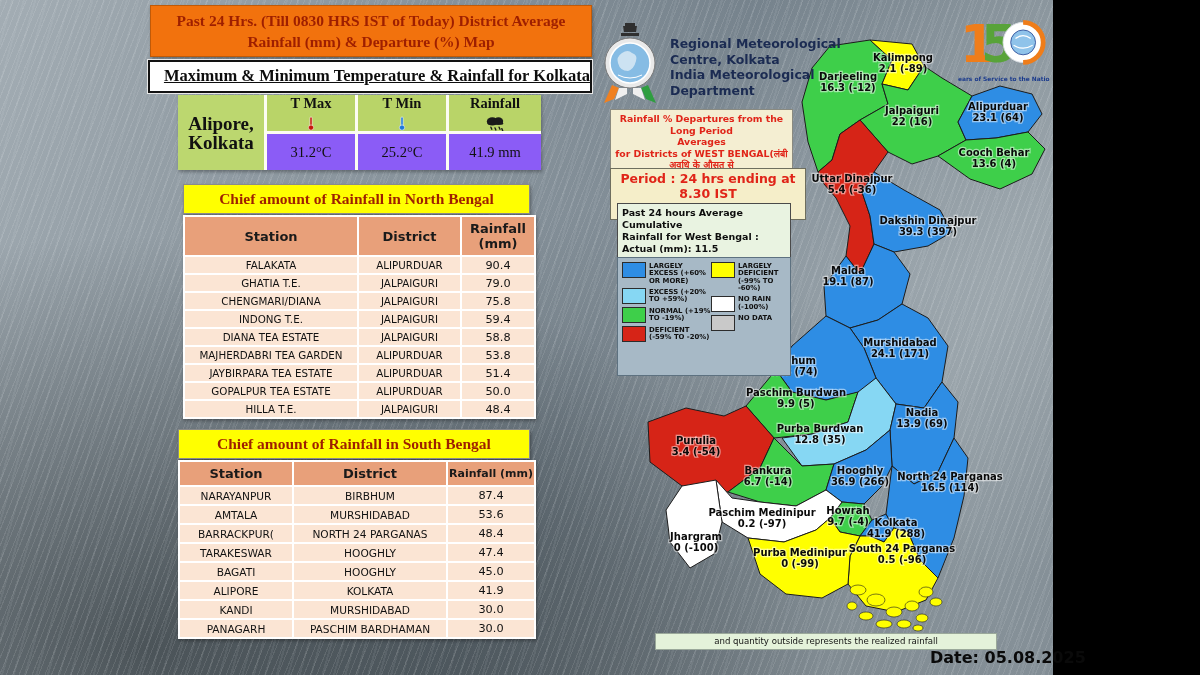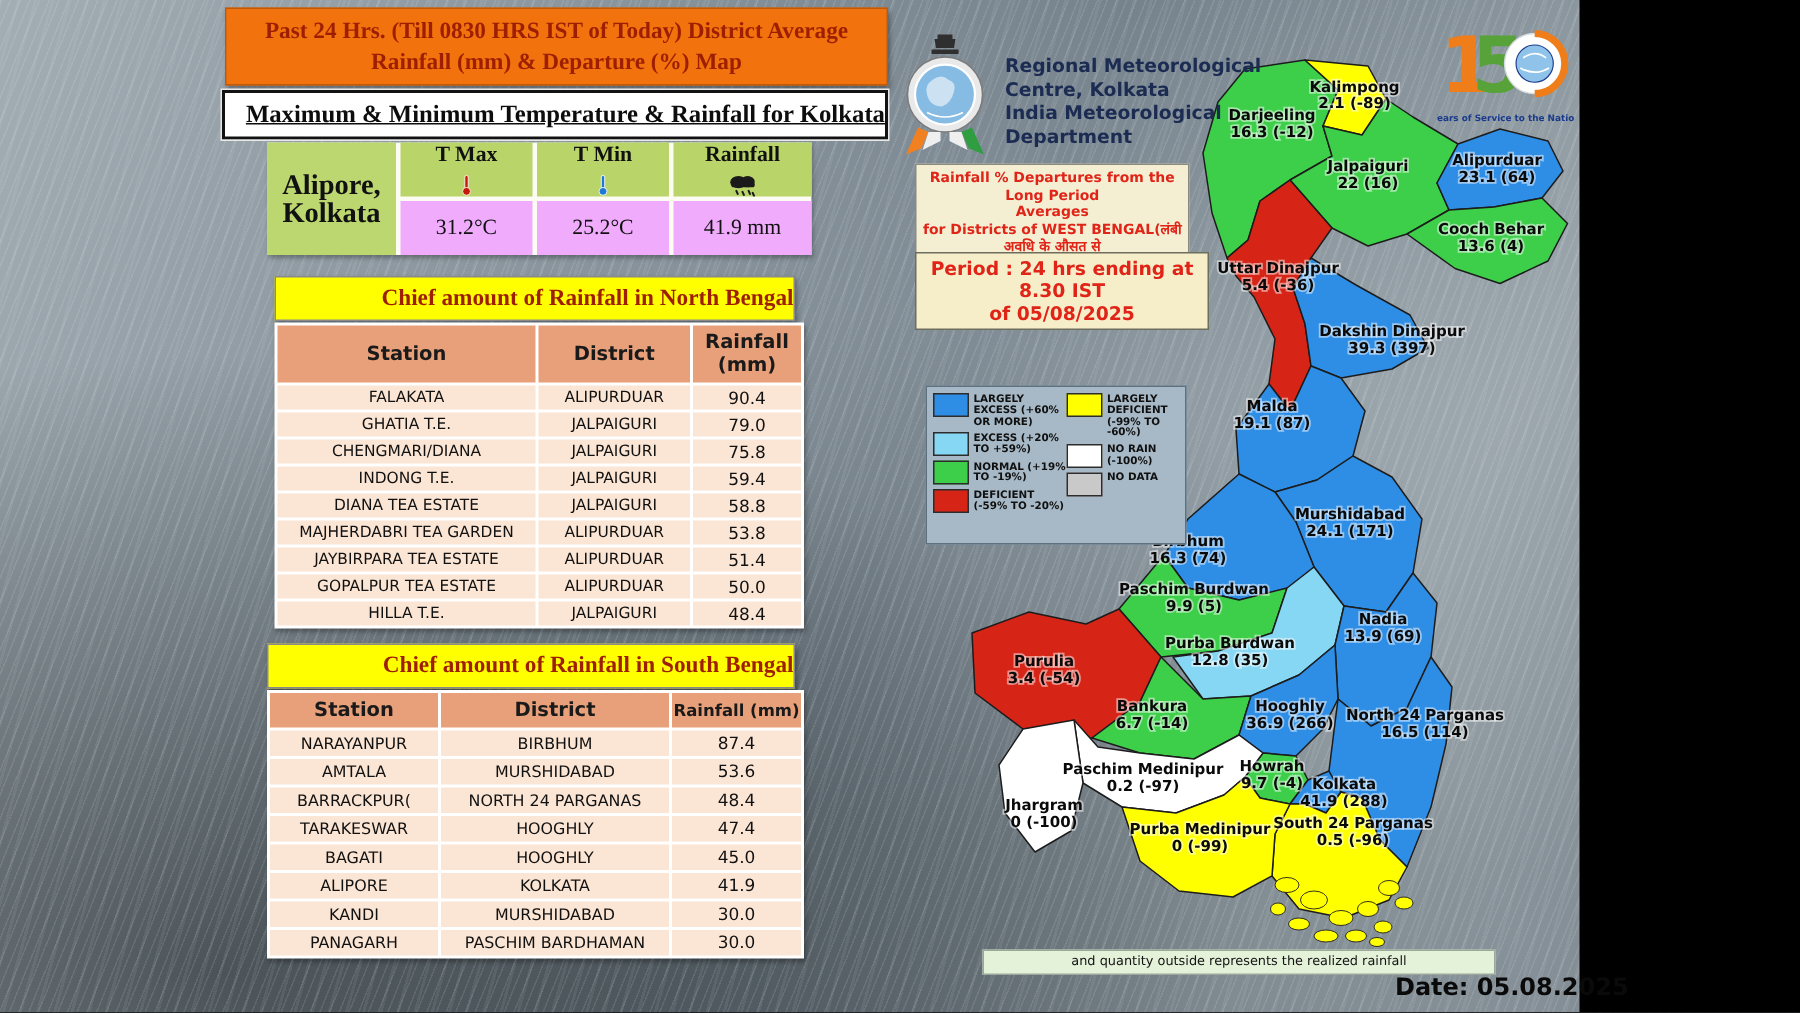--- a/index.html
+++ b/index.html
@@ -23,24 +23,24 @@
   .subtitle{left:148px;top:60px;width:440px;height:29px;background:#fff;border:2px solid #121212;outline:1px solid #e8e8e8;
     color:#0d0d0d;font-family:"Liberation Serif",serif;font-weight:bold;font-size:16.5px;line-height:27px;
     text-align:right;z-index:5;}
   .subtitle span{text-decoration:underline;}
   .kt{left:178px;top:95px;z-index:5;display:grid;grid-template-columns:86px 88px 88px 92px;grid-auto-rows:36px;
     gap:3px;background:#fcfcf2;padding:0;box-shadow:1px 2px 3px rgba(0,0,0,.3);}
   .kt-station{grid-row:1/3;background:#bcd76f;display:flex;align-items:center;justify-content:center;text-align:center;
     font-family:Liberation Serif, serif;font-weight:bold;font-size:19px;line-height:19px;color:#111;padding:0 4px;}
   .kt-head{background:#b9d468;display:flex;align-items:center;justify-content:center;gap:4px;
     font-family:"Liberation Serif",serif;font-weight:bold;font-size:14.5px;color:#111;flex-direction:column;}
-  .kt-val{background:#f0abfc;display:flex;align-items:center;justify-content:center;
+  .kt-val{background:#8b5cf6;display:flex;align-items:center;justify-content:center;
     font-family:"Liberation Serif",serif;font-size:14.5px;color:#111;}
   .sec-head{background:#ffff00;color:#9e1f00;font-family:"Liberation Serif",serif;font-weight:bold;font-size:15.5px;
-    text-align:right;line-height:28px;height:28px;z-index:5;border:1px solid #8a8a8a;box-shadow:1px 2px 3px rgba(0,0,0,.35);}
+    text-align:center;line-height:28px;height:28px;z-index:5;border:1px solid #8a8a8a;box-shadow:1px 2px 3px rgba(0,0,0,.35);}
   .nb-head{left:183px;top:184px;width:345px;}
   .sb-head{left:178px;top:429px;width:350px;}
   table.rain-table{position:absolute;z-index:5;border-collapse:separate;border-spacing:2px;background:#fff;
     box-shadow:1px 2px 3px rgba(0,0,0,.3);table-layout:fixed;}
   .nb-table{left:183px;top:215px;width:345px;}
   .sb-table{left:178px;top:460px;width:350px;}
   .rain-table th{background:#e8a07a;color:#1a1a1a;font-weight:bold;font-size:13px;padding:4px 1px;line-height:15px;}
   .rain-table td{background:#fbe5d4;color:#111;font-weight:normal;font-size:10.3px;text-align:center;padding:1px 2px;height:14px;overflow:hidden;white-space:nowrap;}
   .sb-table td{height:15px;font-size:10.6px;}
   .rain-table td.num{font-size:11.3px;}
@@ -51,21 +51,21 @@
   
   .imd{left:598px;top:22px;z-index:6;display:flex;gap:8px;align-items:flex-start;}
   .org-text{font-weight:bold;font-size:12.5px;line-height:15.5px;color:#1b2b52;padding-top:14px;}
   .logo150{left:958px;top:8px;z-index:6;}
   .dep-box{left:610px;top:109px;width:183px;background:#f4eed2;border:1px solid #8a8a80;z-index:6;
     text-align:center;color:#e02418;font-weight:bold;font-size:9.3px;line-height:11.5px;padding:3px 2px;box-sizing:border-box;}
   .period-box{left:610px;top:168px;width:196px;background:#f5eec9;border:1px solid #6e6e5e;z-index:6;
     text-align:center;color:#e02418;font-weight:bold;font-size:12.5px;line-height:15px;padding:2px 0 3px;box-sizing:border-box;}
   .cum-box{left:617px;top:203px;width:174px;background:#e9f3e1;border:1px solid #4a4a4a;z-index:6;
     color:#0d0d0d;font-weight:bold;font-size:9.5px;line-height:12px;padding:3px 4px;box-sizing:border-box;}
-  .legend{left:617px;top:257px;width:174px;height:106px;background:#a7b9c6;border:1px solid #5d7180;z-index:6;
+  .legend{left:617px;top:257px;width:174px;height:119px;background:#a7b9c6;border:1px solid #5d7180;z-index:6;
     display:flex;padding:4px 2px 2px 4px;box-sizing:border-box;}
   .leg-col{display:flex;flex-direction:column;}
   .leg-col.left{width:90px;}
   .leg-col.right{width:78px;}
   .leg-item{display:flex;margin-bottom:3px;}
   .leg-chip{width:22px;height:14px;border:1px solid #2c2c2c;margin-right:3px;flex:none;}
   .leg-label{font-weight:bold;font-size:6.9px;line-height:7.6px;color:#101010;padding-top:0.5px;}
   .nb-note{left:655px;top:633px;width:342px;background:#e4f2da;border:1px solid #9aa89a;z-index:6;
     text-align:center;color:#131313;font-size:8.6px;line-height:10.6px;padding:2px 3px;box-sizing:border-box;}
   .date{left:930px;top:648px;z-index:13;font-weight:bold;font-size:16px;color:#0a0a0a;}
@@ -341,20 +341,26 @@
     <div>Averages</div>
     <div>for Districts of WEST BENGAL(लंबी अवधि के औसत से</div>
     <div>वर्षा का प्रतिशत(%) पश्चिम बंगाल के जिलों के लिए)</div>
   </div>
 
   <div class="abs period-box">
     <div>Period : 24 hrs ending at 8.30 IST</div>
     <div>of 05/08/2025</div>
   </div>
 
+  <div class="abs cum-box">
+    <div>Past 24 hours Average Cumulative</div>
+    <div>Rainfall for West Bengal :</div>
+    <div>Actual (mm): 11.5</div>
+    <div>Departure (%): +14</div>
+  </div>
 
   <div class="abs legend">
     <div id="leg-left" class="leg-col left">
         <div class="leg-item">
           <span class="leg-chip" style="background: rgb(46, 141, 228);"></span>
           <span class="leg-label">LARGELY EXCESS (+60% OR MORE)</span>
         </div>
         <div class="leg-item">
           <span class="leg-chip" style="background: rgb(134, 215, 243);"></span>
           <span class="leg-label">EXCESS (+20% TO +59%)</span>

